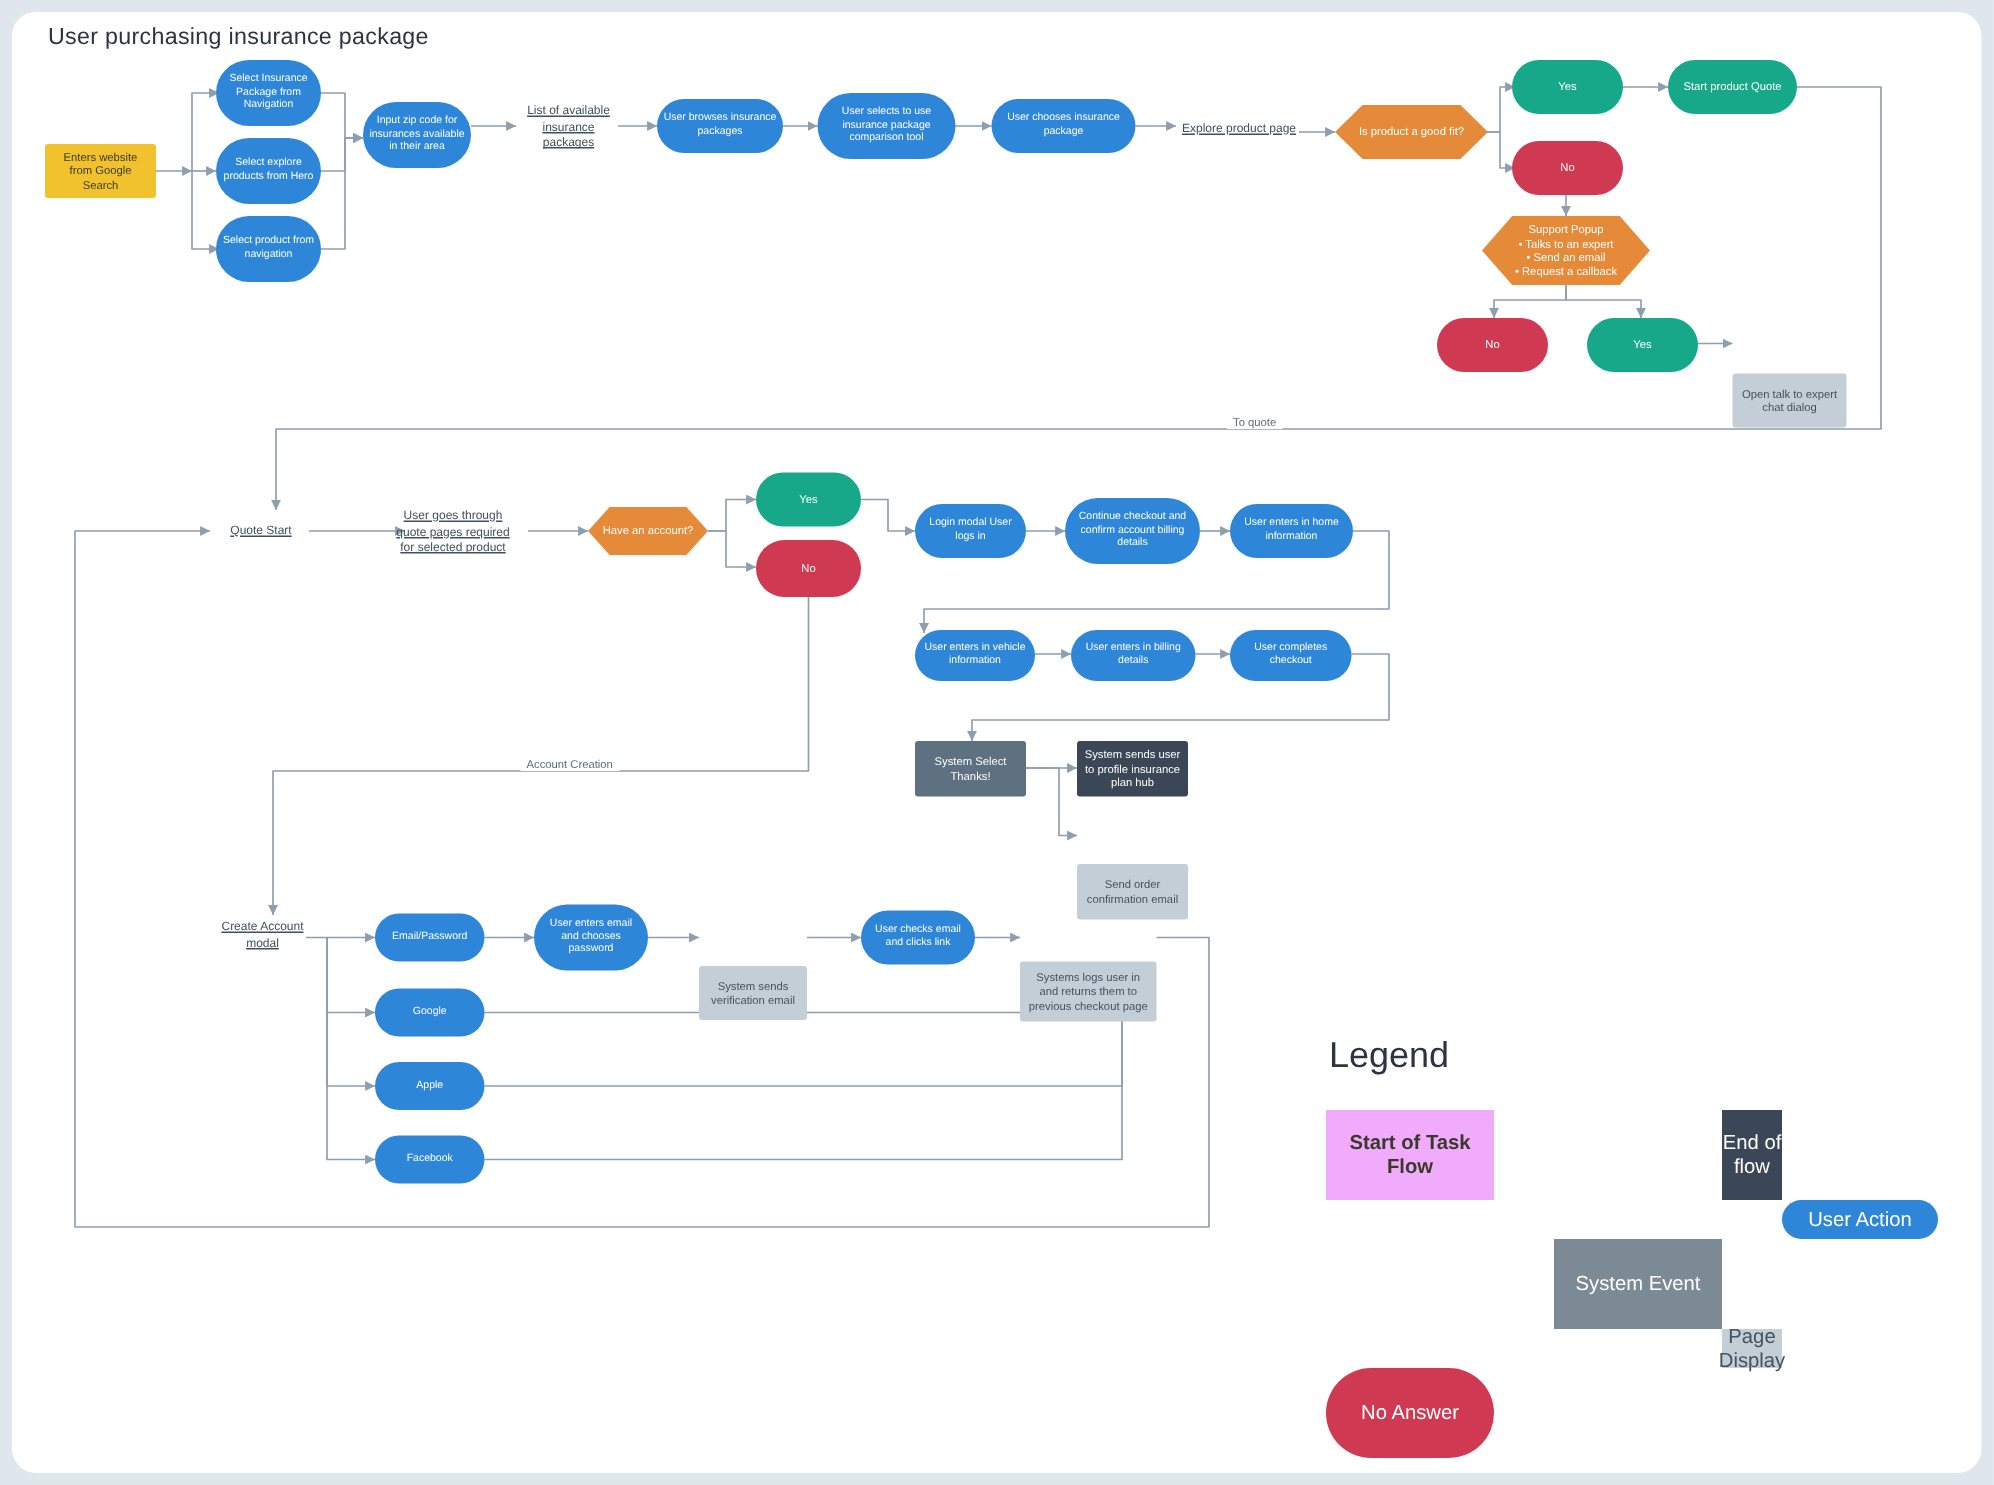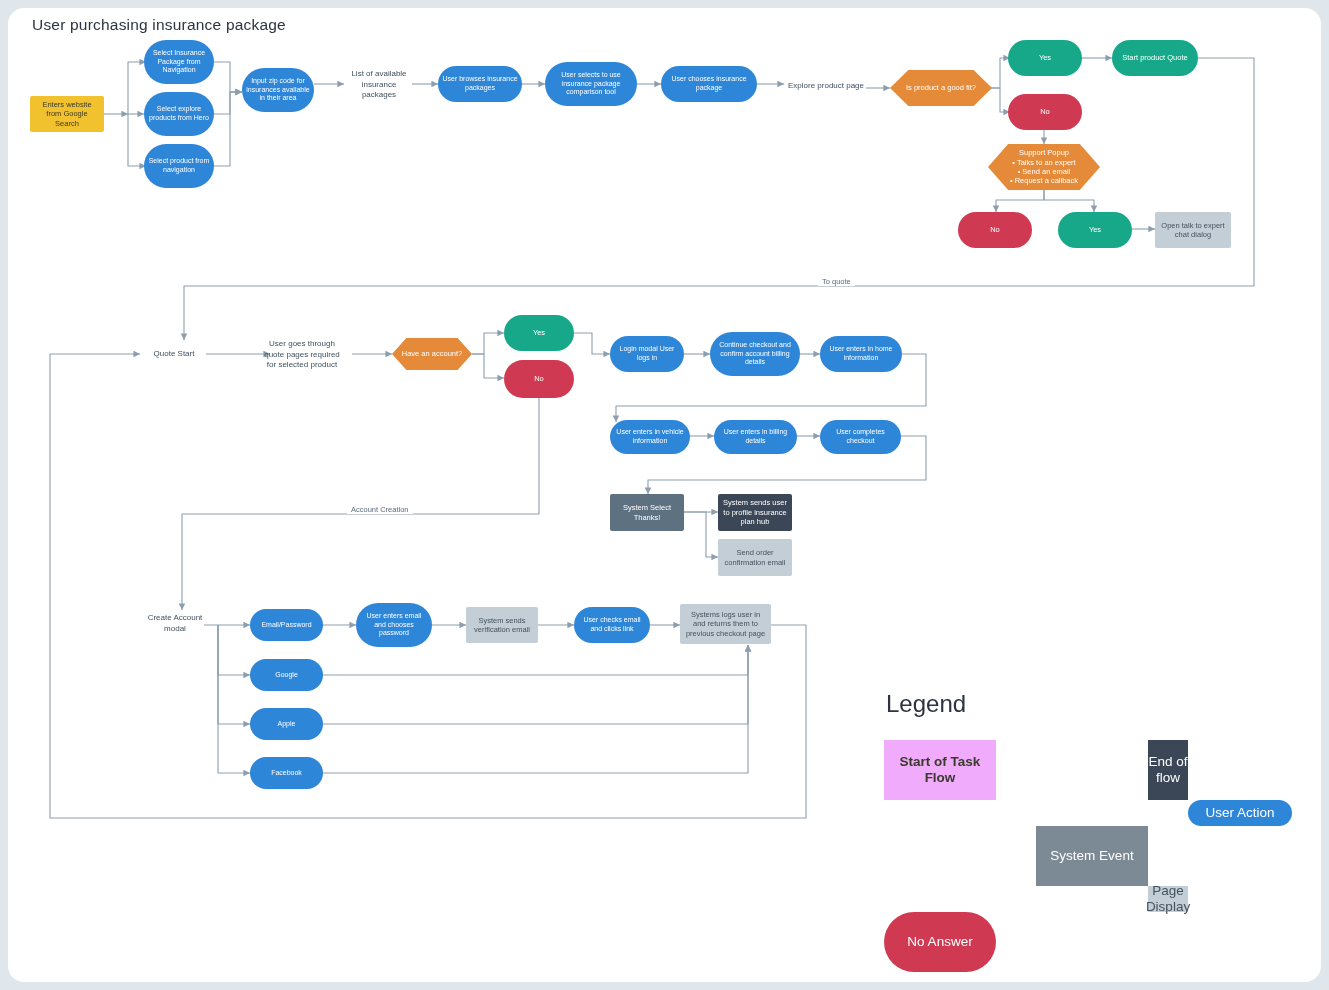--- a/index.html
+++ b/index.html
@@ -17,31 +17,31 @@
     position:absolute;display:flex;align-items:center;justify-content:center;
     text-align:center;color:#ffffff;line-height:1.25;
     box-sizing:border-box;padding:2px 4px;
   }
   .t-title{
     position:absolute;color:#2b3440;font-size:15.5px;letter-spacing:.2px;
     white-space:nowrap;
   }
   .plain{
     position:absolute;color:#40505e;text-align:center;line-height:1.35;
-    font-size:8px;display:flex;align-items:center;justify-content:center;
+    font-size:8px;display:flex;align-items:center;justify-content:center;text-decoration:underline;
   }
   .edgelabel{
     position:absolute;color:#5a6b7b;font-size:7.5px;background:#fff;
     padding:0 4px;white-space:nowrap;
   }
   .blue{background:#2e86d8;border-radius:999px;font-size:7px;}
   .yellow{background:#f2c12e;color:#3a3a2a;font-size:7.5px;border-radius:2px;}
   .teal{background:#17a88a;border-radius:999px;font-size:7.5px;}
   .red{background:#cf3a52;border-radius:999px;font-size:7.5px;}
-  .pgray{background:#c3ced6;color:#44525f;border-radius:2px;font-size:7.5px;}
+  .pgray{background:#c3ced6;color:#44525f;border-radius:2px;font-size:7.5px;margin-top:37px;}
   .dark{background:#3b4756;color:#fff;border-radius:2px;font-size:7.5px;}
   .slate{background:#5e7180;color:#fff;border-radius:2px;font-size:7.5px;}
   .hex{
     background:#e58a38;font-size:7.5px;
     clip-path:polygon(18% 0,82% 0,100% 50%,82% 100%,18% 100%,0 50%);
   }
   
   #legend{position:absolute;left:884px;top:690px;}
   .lg-title{font-size:24px;color:#2b3440;margin:0 0 22px 2px;}
   .lg-grid{display:grid;grid-template-columns:112px 40px 112px 40px 104px;grid-template-rows:60px 26px 60px 26px 60px;}

